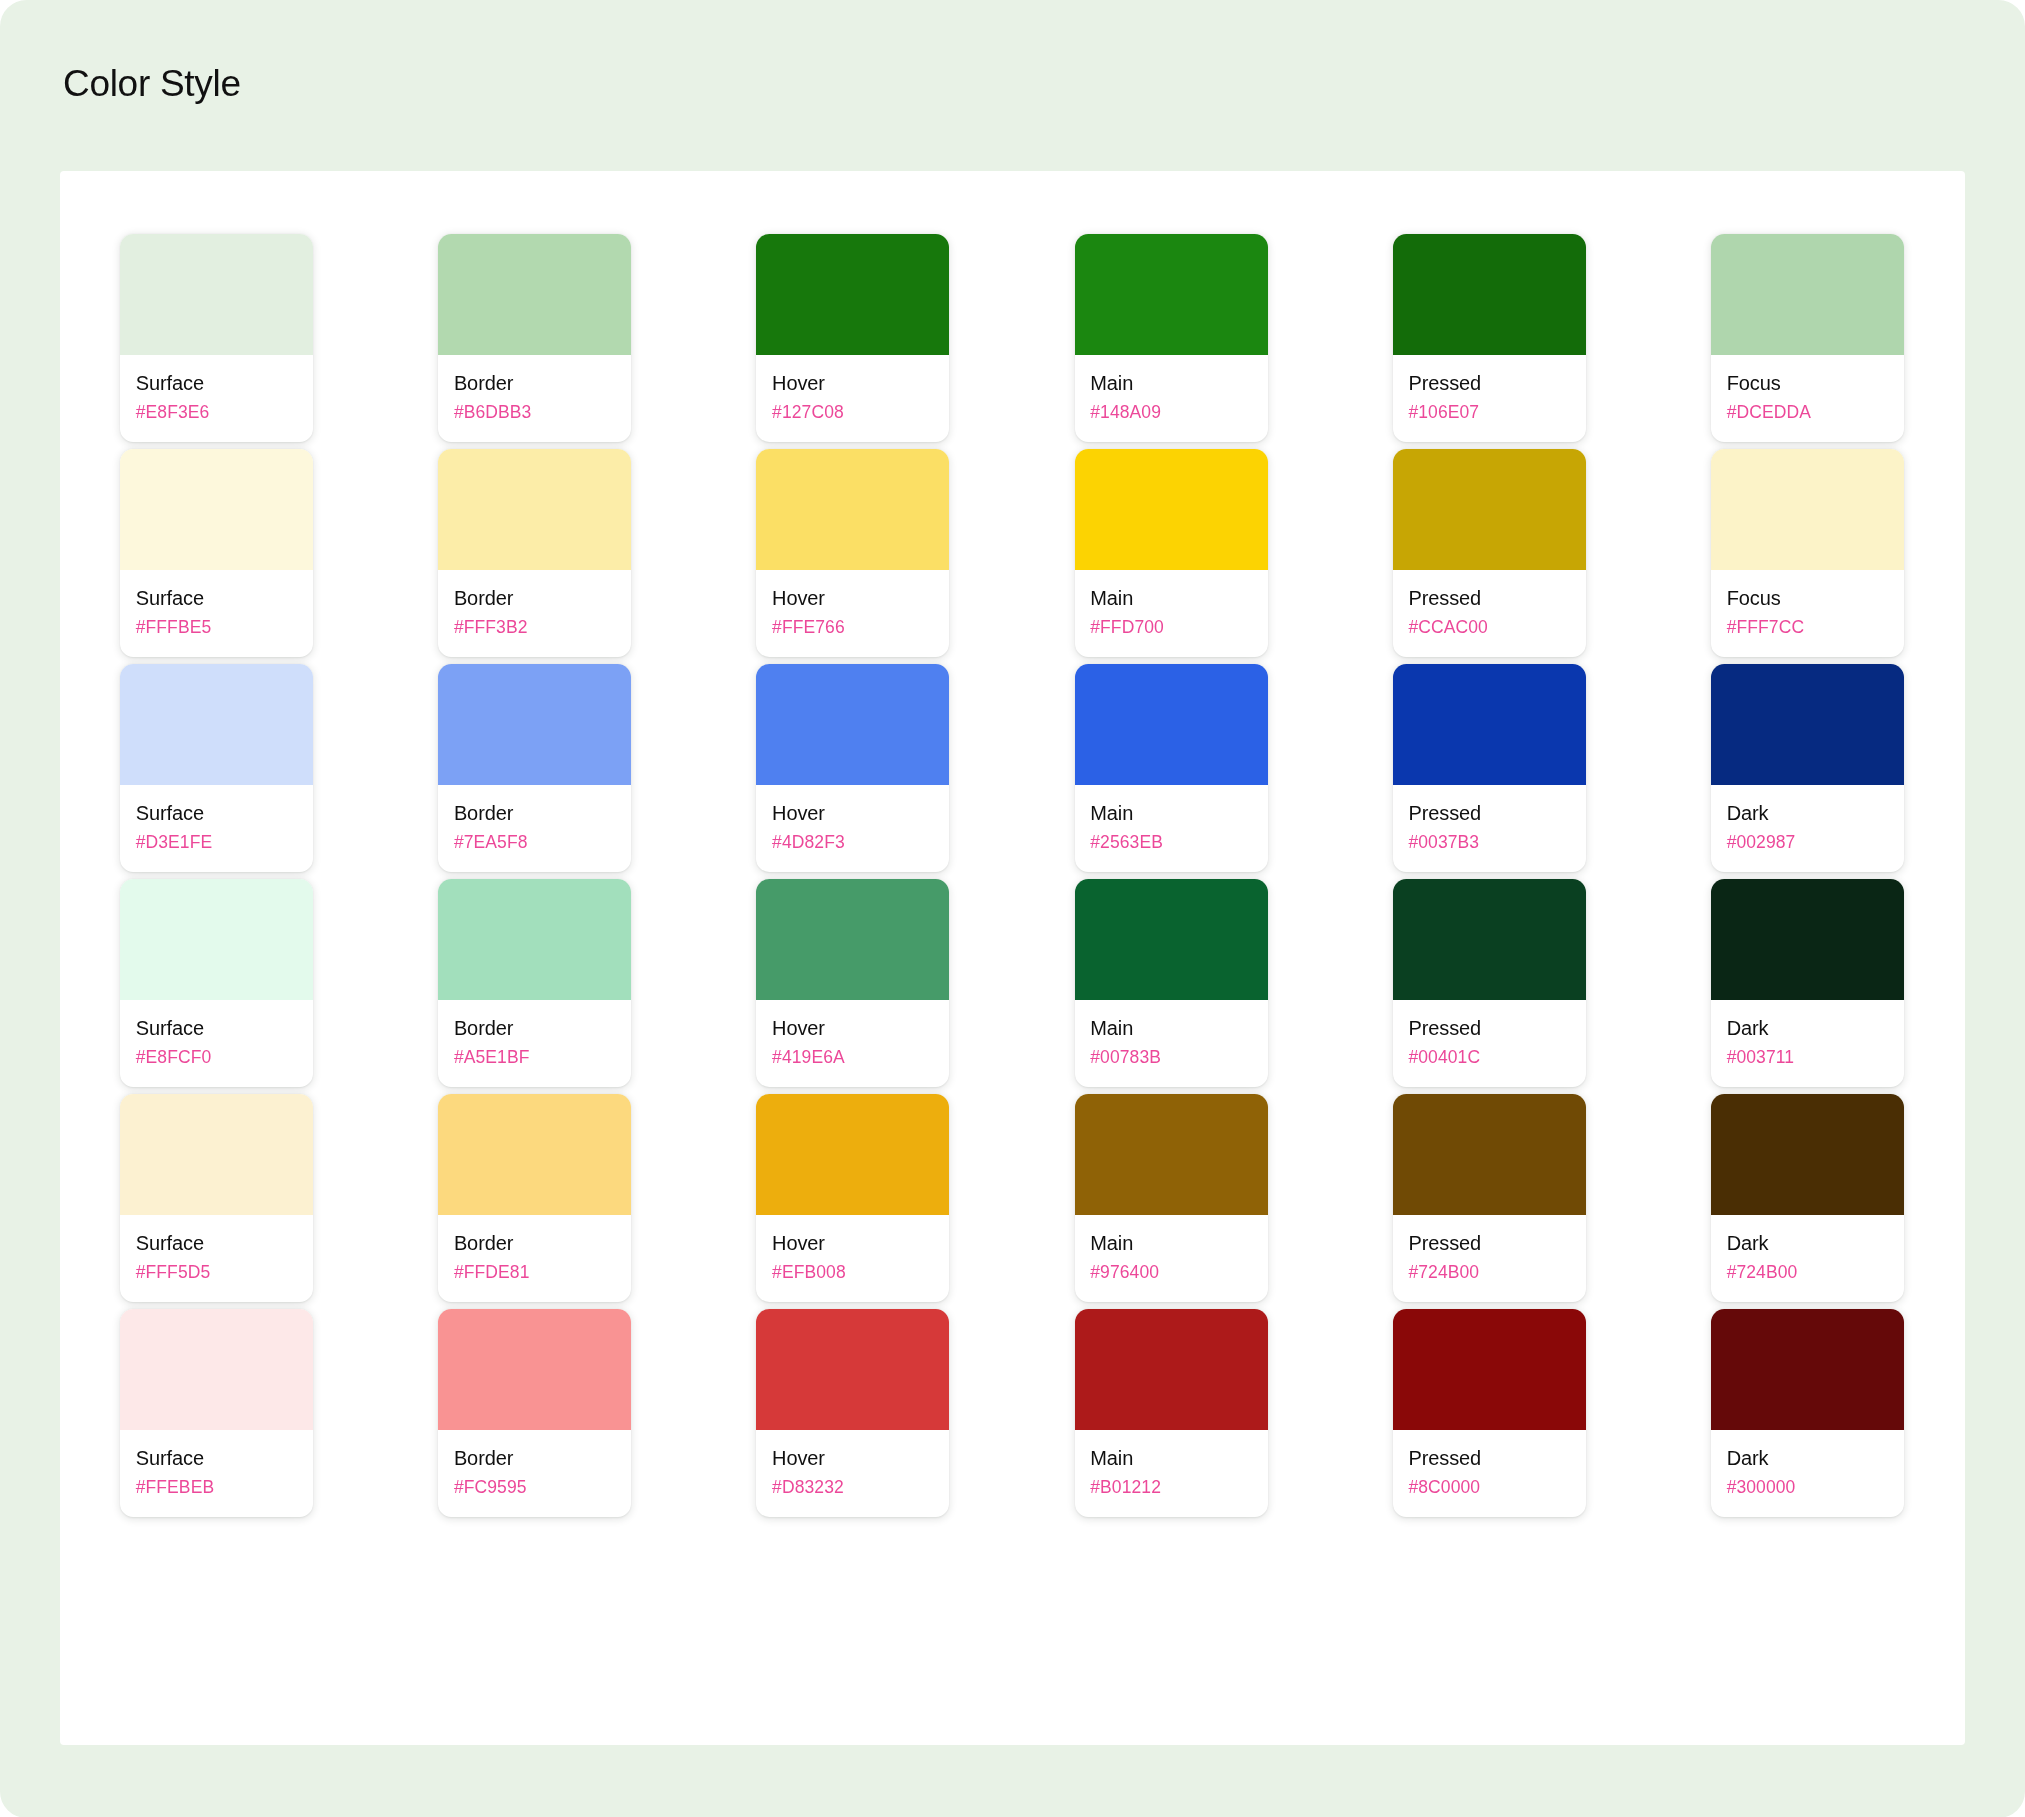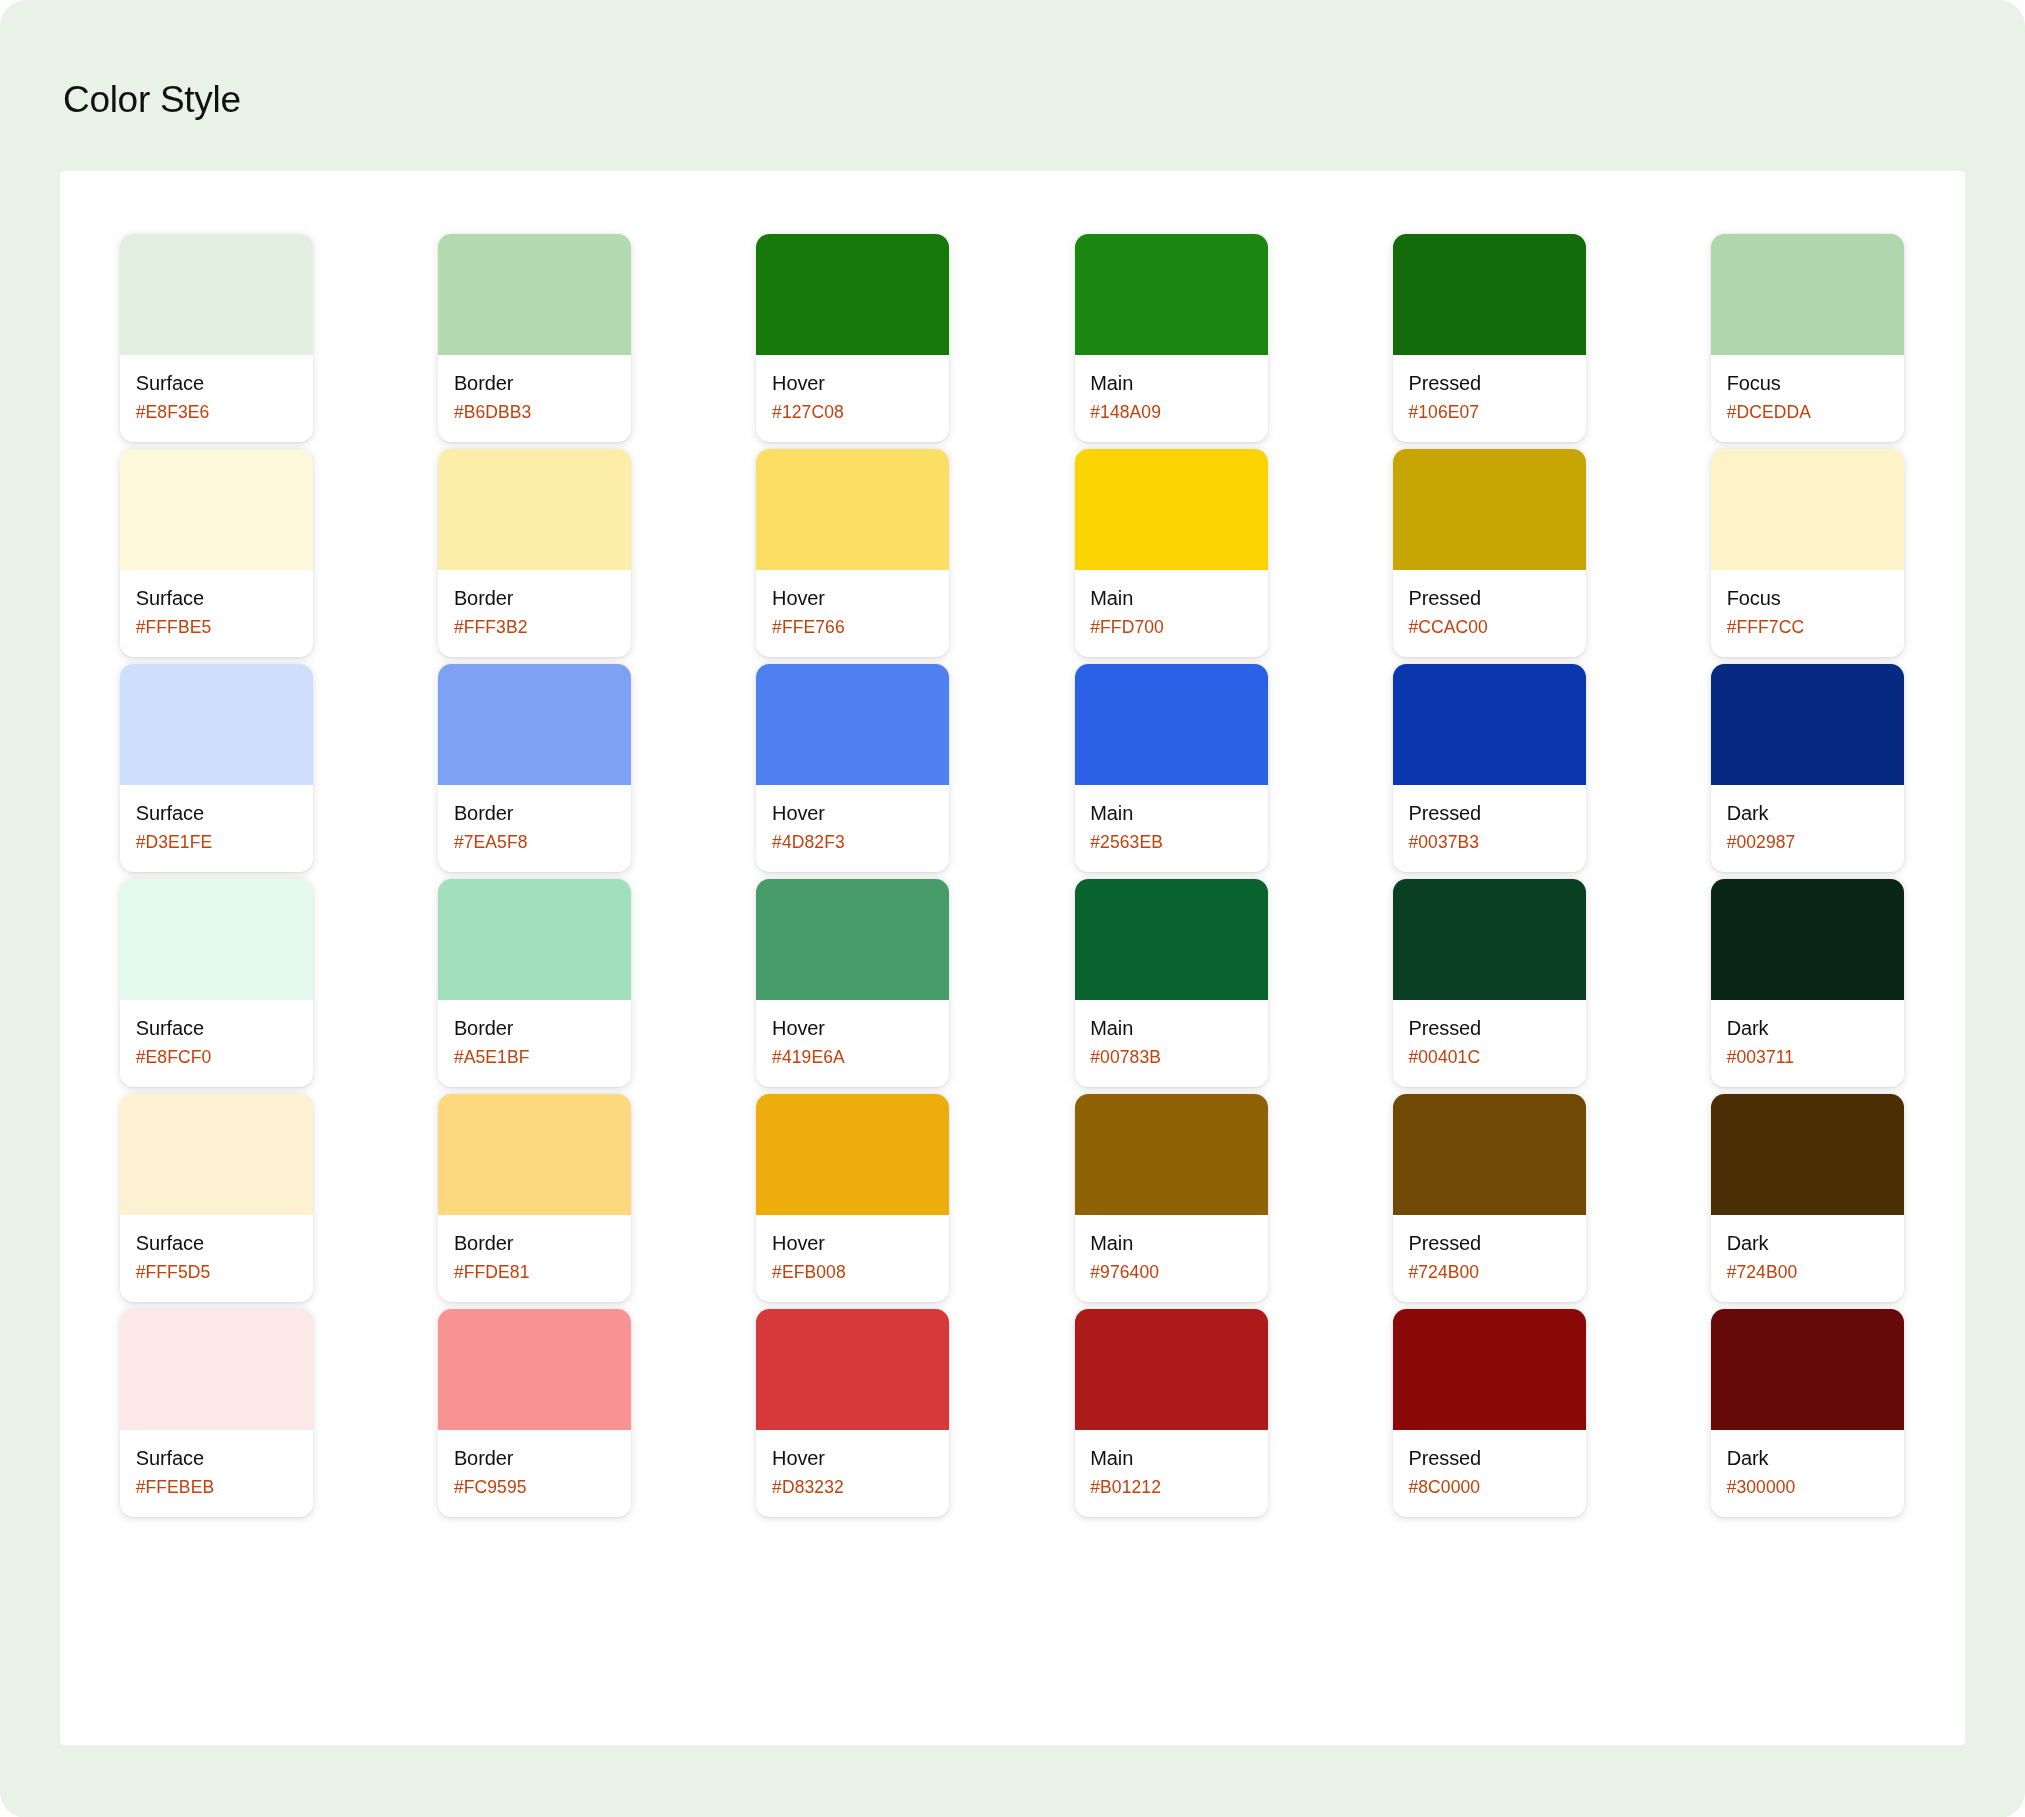--- a/index.html
+++ b/index.html
@@ -26,21 +26,20 @@
   }
 
   .page-title {
     font-size: 37px;
     font-weight: 400;
     color: #111111;
     letter-spacing: -0.3px;
     position: absolute;
     left: 63px;
     top: 63px;
-    margin-top: 16px;
   }
 
   .panel {
     position: absolute;
     left: 60px;
     top: 171px;
     width: 1905px;
     height: 1574px;
     background: #ffffff;
     border-radius: 4px;
@@ -85,21 +84,21 @@
     font-weight: 400;
     color: #101010;
     line-height: 1.25;
     letter-spacing: -0.1px;
   }
 
   .card-hex {
     margin-top: 6.6px;
     font-size: 17.5px;
     font-weight: 400;
-    color: #c2410c;
+    color: #ec4899;
     letter-spacing: 0.1px;
   }
 </style>
 </head>
 <body>
 
 <div class="page">
 
   <h1 class="page-title">Color Style</h1>
 

